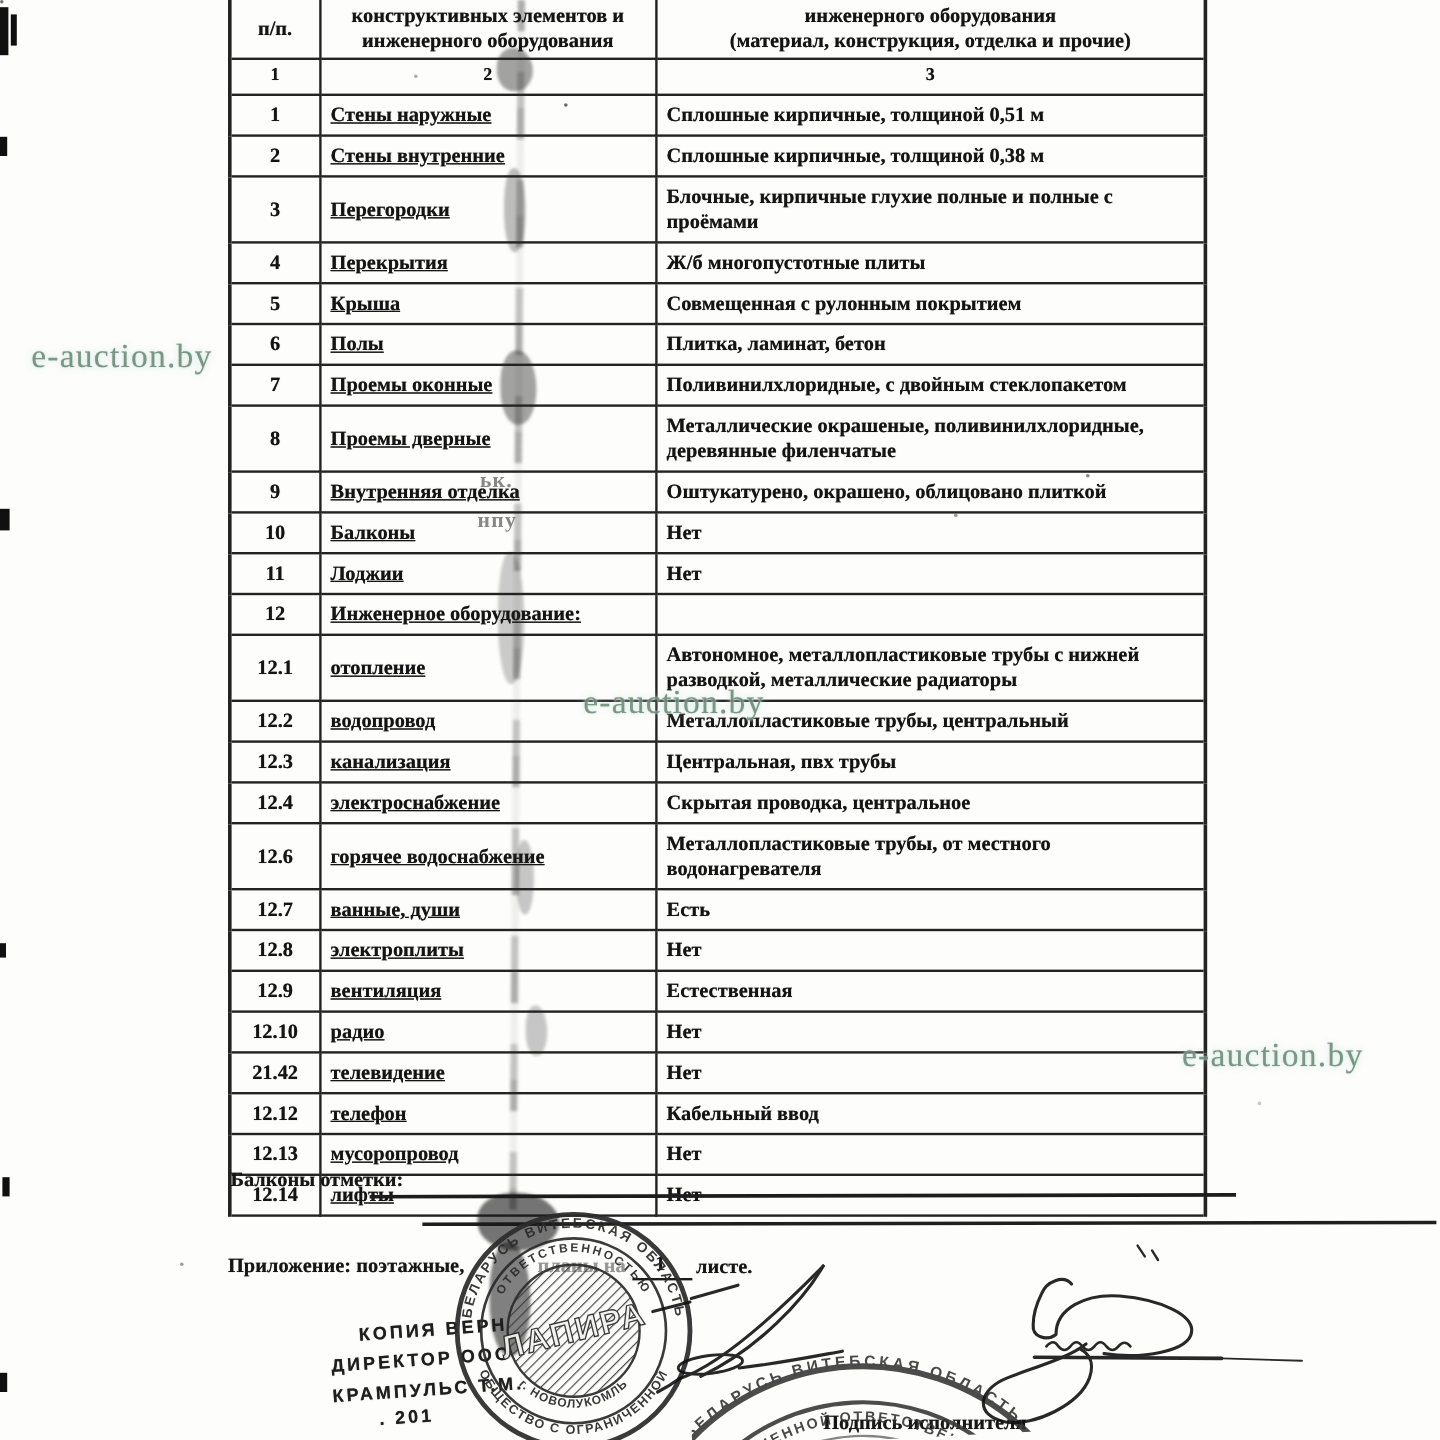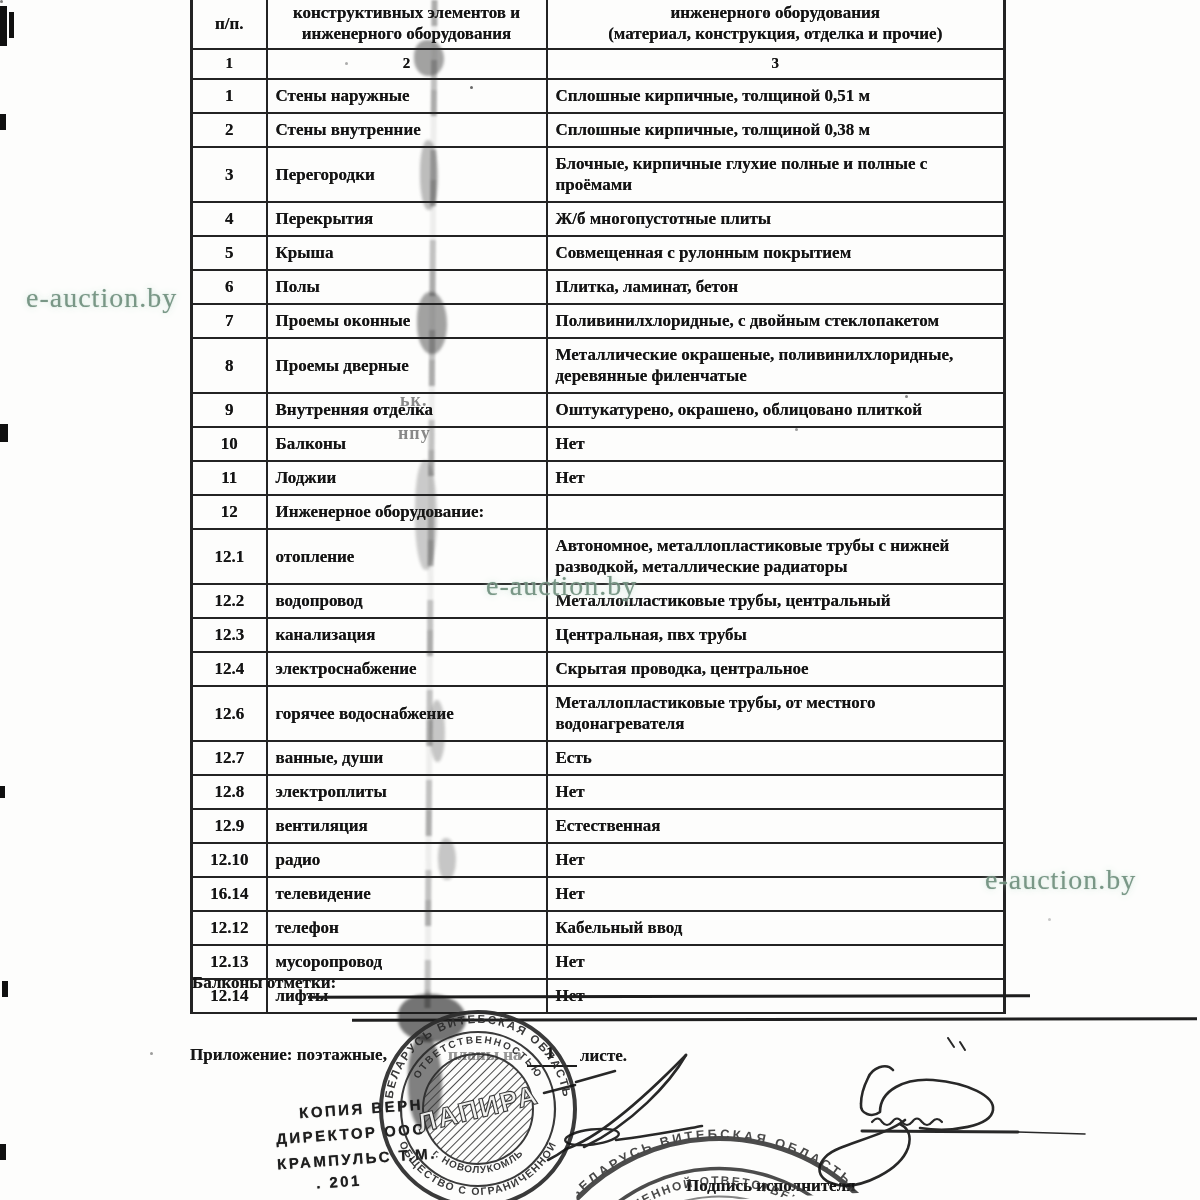--- a/index.html
+++ b/index.html
@@ -22,21 +22,21 @@
     border:2px solid #232323;
     padding:5px 8px 6px 8px;
     vertical-align:middle;
     text-shadow:0 0 .6px rgba(20,20,20,.75);
   }
   #doc-table tr>*:first-child{border-left-width:3px;}
   #doc-table tr>*:last-child{border-right-width:3px;}
   #doc-table thead th{border-top:none;font-weight:700;text-align:center;padding:3px 6px;}
   col.c1{width:75px;}col.c2{width:280px;}col.c3{width:458px;}
   td.c1{text-align:center;padding-left:2px;padding-right:2px;}
-  td.c2{padding-left:13px;}
+  td.c2{padding-left:13px;text-decoration:underline;}
   td.c3{padding-left:10px;}
   tr.colnums td{padding:0 2px 1px 2px;font-size:15px;line-height:17px;text-align:center;border-bottom-width:4px;}
   tr.hdr th{height:44px;}
   .hl{display:block;}
 
   
   .watermark{
     position:absolute;z-index:30;
     font-family:"Liberation Serif","DejaVu Serif",serif;
     font-size:28px;font-weight:400;letter-spacing:1px;
@@ -226,21 +226,21 @@
           <td class="c1">12.9</td>
           <td class="c2">вентиляция</td>
           <td class="c3">Естественная</td>
         </tr>
         <tr>
           <td class="c1">12.10</td>
           <td class="c2">радио</td>
           <td class="c3">Нет</td>
         </tr>
         <tr>
-          <td class="c1">16.14</td>
+          <td class="c1">21.42</td>
           <td class="c2">телевидение</td>
           <td class="c3">Нет</td>
         </tr>
         <tr>
           <td class="c1">12.12</td>
           <td class="c2">телефон</td>
           <td class="c3">Кабельный ввод</td>
         </tr>
         <tr>
           <td class="c1">12.13</td>

